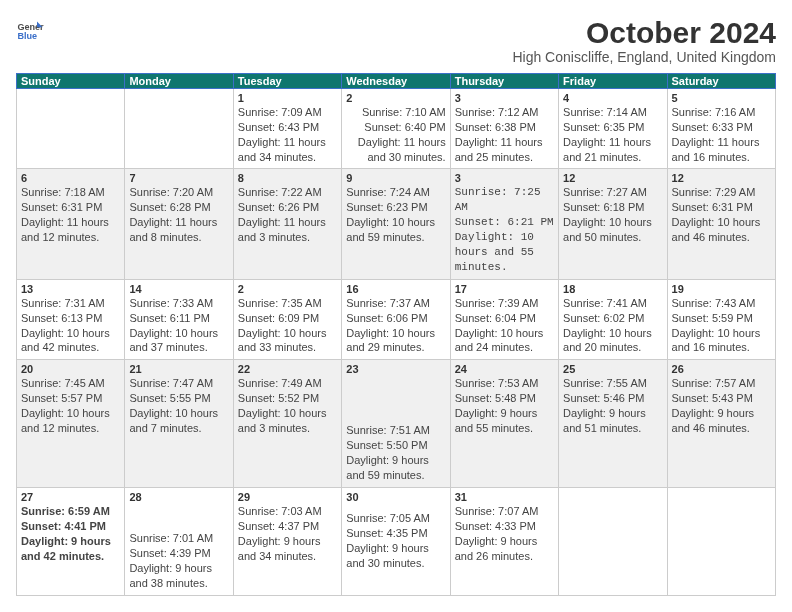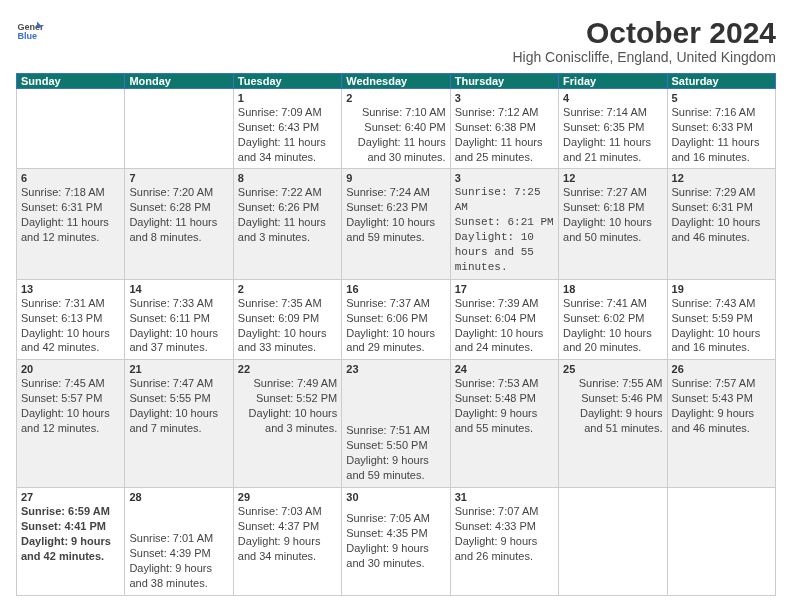--- a/index.html
+++ b/index.html
@@ -252,39 +252,39 @@
 Daylight: 10 hours and 12 minutes.</div>
           </td>
           <td>
             <span class="day-num">21</span>
             <div class="day-info" style="white-space: pre-line;">Sunrise: 7:47 AM
 Sunset: 5:55 PM
 Daylight: 10 hours and 7 minutes.</div>
           </td>
           <td>
             <span class="day-num">22</span>
-            <div class="day-info" style="white-space: pre-line; text-align: right;">Sunrise: 7:49 AM
+            <div class="day-info" style="white-space: pre-line;">Sunrise: 7:49 AM
 Sunset: 5:52 PM
 Daylight: 10 hours and 3 minutes.</div>
           </td>
           <td>
             <span class="day-num">23</span>
             <div class="day-info" style="white-space: pre-line; margin-top: 48px;">Sunrise: 7:51 AM
 Sunset: 5:50 PM
 Daylight: 9 hours and 59 minutes.</div>
           </td>
           <td>
             <span class="day-num">24</span>
             <div class="day-info" style="white-space: pre-line;">Sunrise: 7:53 AM
 Sunset: 5:48 PM
 Daylight: 9 hours and 55 minutes.</div>
           </td>
           <td>
             <span class="day-num">25</span>
-            <div class="day-info" style="white-space: pre-line; text-align: right;">Sunrise: 7:55 AM
+            <div class="day-info" style="white-space: pre-line;">Sunrise: 7:55 AM
 Sunset: 5:46 PM
 Daylight: 9 hours and 51 minutes.</div>
           </td>
           <td>
             <span class="day-num">26</span>
             <div class="day-info" style="white-space: pre-line;">Sunrise: 7:57 AM
 Sunset: 5:43 PM
 Daylight: 9 hours and 46 minutes.</div>
           </td>
         </tr>

